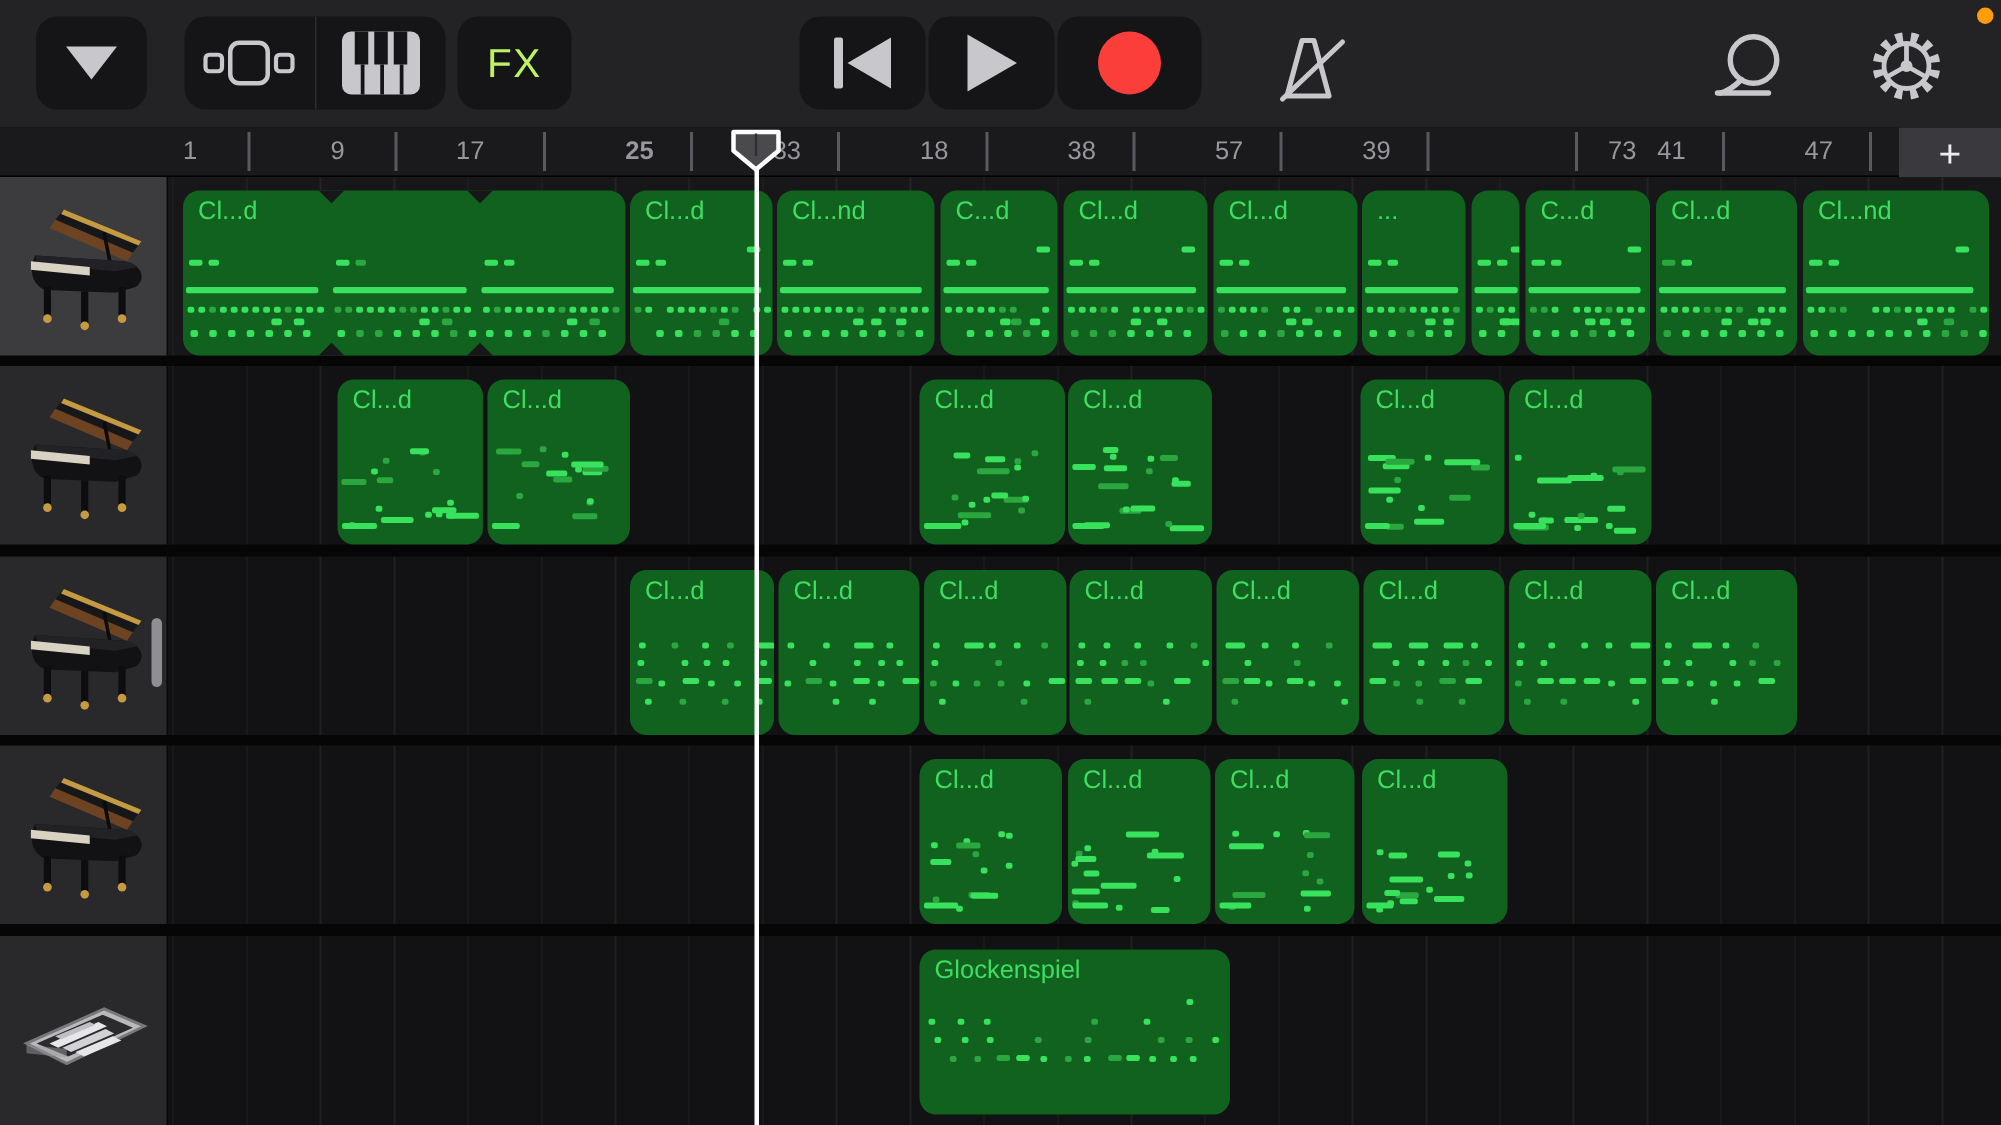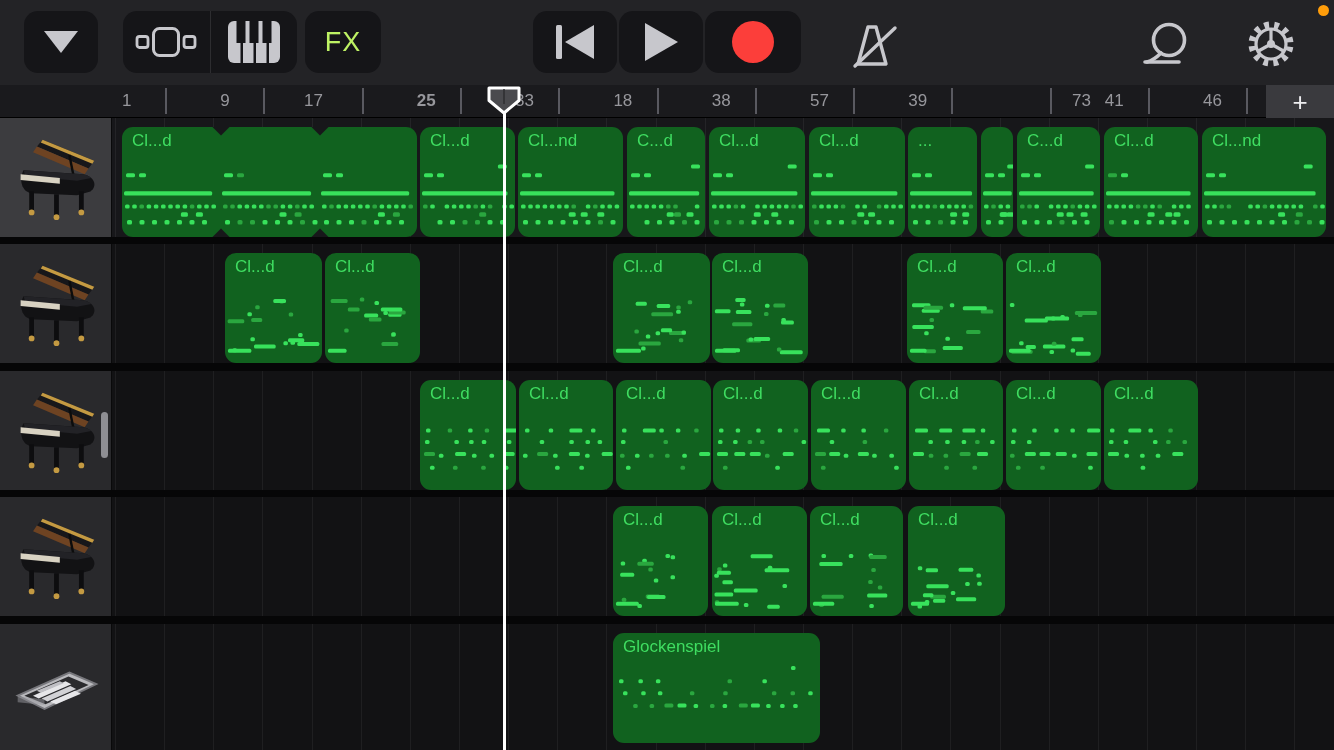--- a/index.html
+++ b/index.html
@@ -151,21 +151,21 @@
       <span class="rlabel" style="left: 220.28px;">9</span>
       <span class="rlabel" style="left: 304px;">17</span>
       <span class="rlabel" style="left: 416.84px; font-weight: bold;">25</span>
       <span class="rlabel" style="left: 515.12px;">33</span>
       <span class="rlabel" style="left: 613.4px;">18</span>
       <span class="rlabel" style="left: 711.68px;">38</span>
       <span class="rlabel" style="left: 809.96px;">57</span>
       <span class="rlabel" style="left: 908.24px;">39</span>
       <span class="rlabel" style="left: 1050px; margin-left: 22px;">73</span>
       <span class="rlabel" style="left: 1104.8px;">41</span>
-      <span class="rlabel" style="left: 1203.08px;">46</span>
+      <span class="rlabel" style="left: 1203.08px;">47</span>
     </div>
 
   <div class="tracks" id="tracks">
       <div class="hdr sel" style="top: 0px; height: 119px;">
         <svg width="92" height="88" viewBox="0 0 96 92">
           <polygon points="34,6 88,28 82,36 28,13" fill="#17171a"></polygon>
           <polygon points="34,6 88,28 86,31 32,9" fill="#c49a42"></polygon>
           <polygon points="28,13 82,36 78,42 24,19" fill="#6e4322"></polygon>
           <line x1="62" y1="22" x2="66" y2="42" stroke="#0c0c0c" stroke-width="2.5"></line>
           <path d="M14,38 L76,42 C88,44 92,54 84,60 L70,64 L22,62 C12,60 9,48 14,38 Z" fill="#121214"></path>

